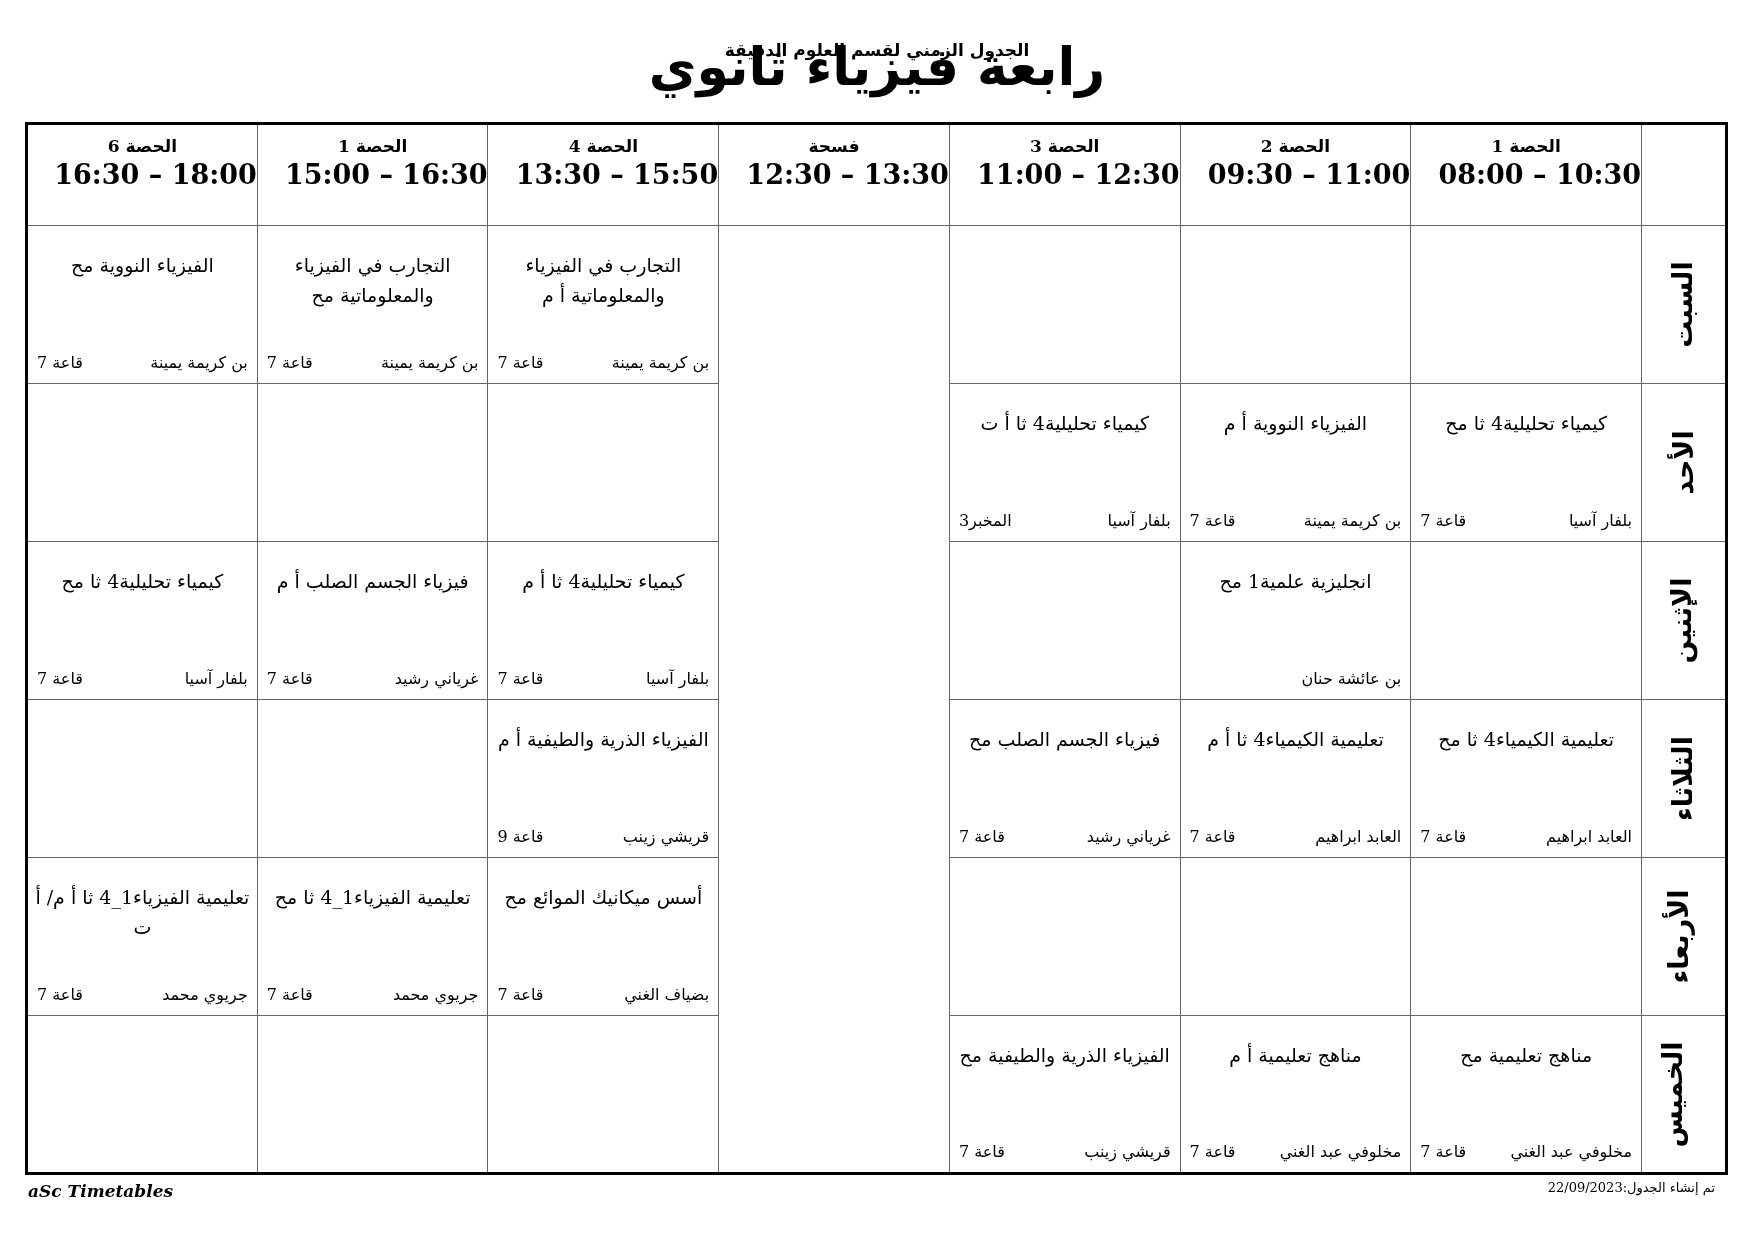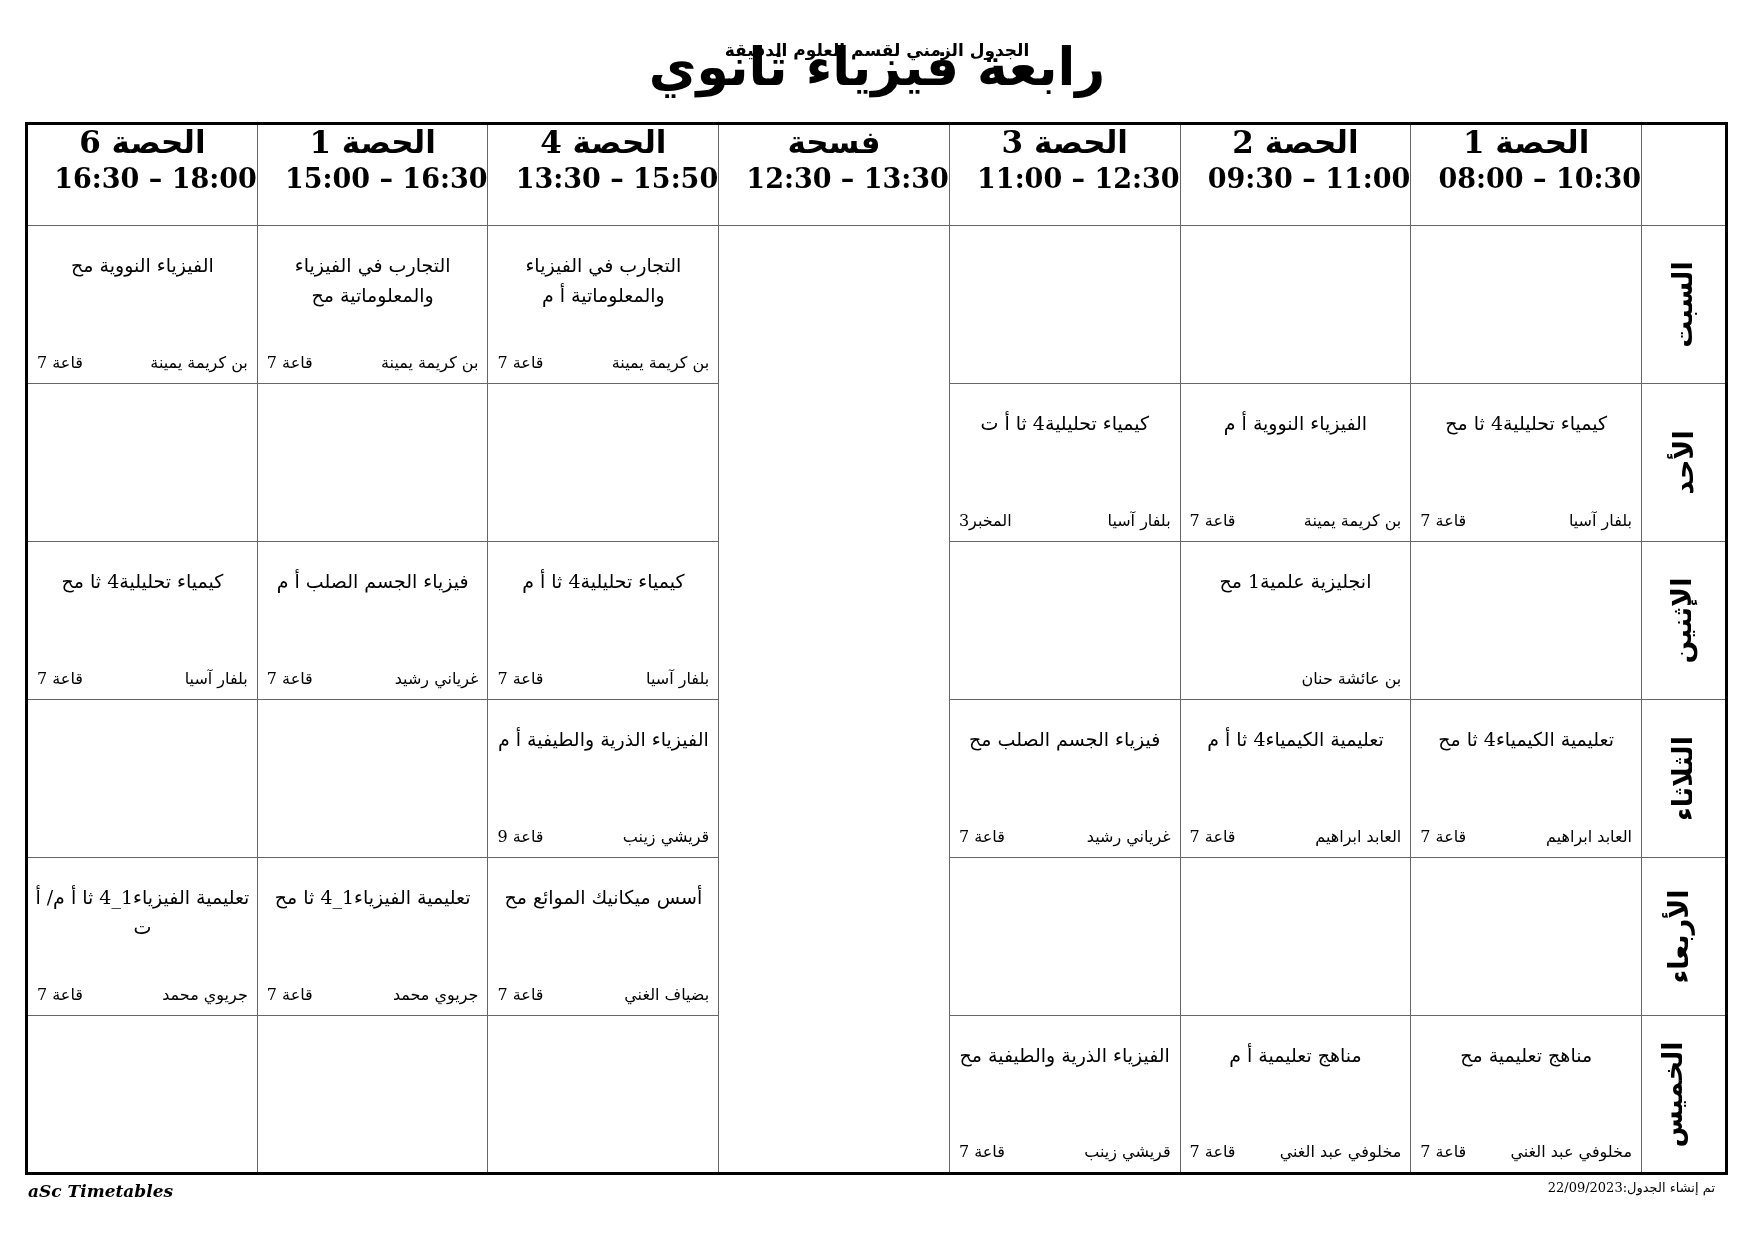--- a/index.html
+++ b/index.html
@@ -16,21 +16,21 @@
     font-size:52px;font-weight:bold;direction:rtl;
   }
   table#grid{
     position:absolute;top:122px;left:25px;width:1703px;
     border-collapse:collapse;table-layout:fixed;direction:rtl;
     border:3px solid #000;
   }
   #grid th,#grid td{border:1px solid #666;padding:0;}
   col.daycol{width:85px;}
   .header-row th{height:100px;border-bottom:3px solid #000;vertical-align:top;}
-  .plabel{font-size:31px;font-weight:bold;text-align:center;line-height:1.15;}
+  .plabel{font-size:17px;font-weight:bold;padding-top:12px;text-align:center;line-height:1.15;}
   .ptime{font-size:27px;font-weight:bold;text-align:right;direction:ltr;line-height:1.3;}
   .day-row{height:158px;}
   th.day{border:2px solid #000;text-align:center;vertical-align:middle;}
   th.corner{border:2px solid #000;border-bottom:3px solid #000;}
   .daylabel{
     display:inline-block;transform:rotate(-90deg);white-space:nowrap;
     font-size:27px;font-weight:bold;
   }
   td.lesson{position:relative;vertical-align:top;}
   td.filled{border:2px solid #000;}

